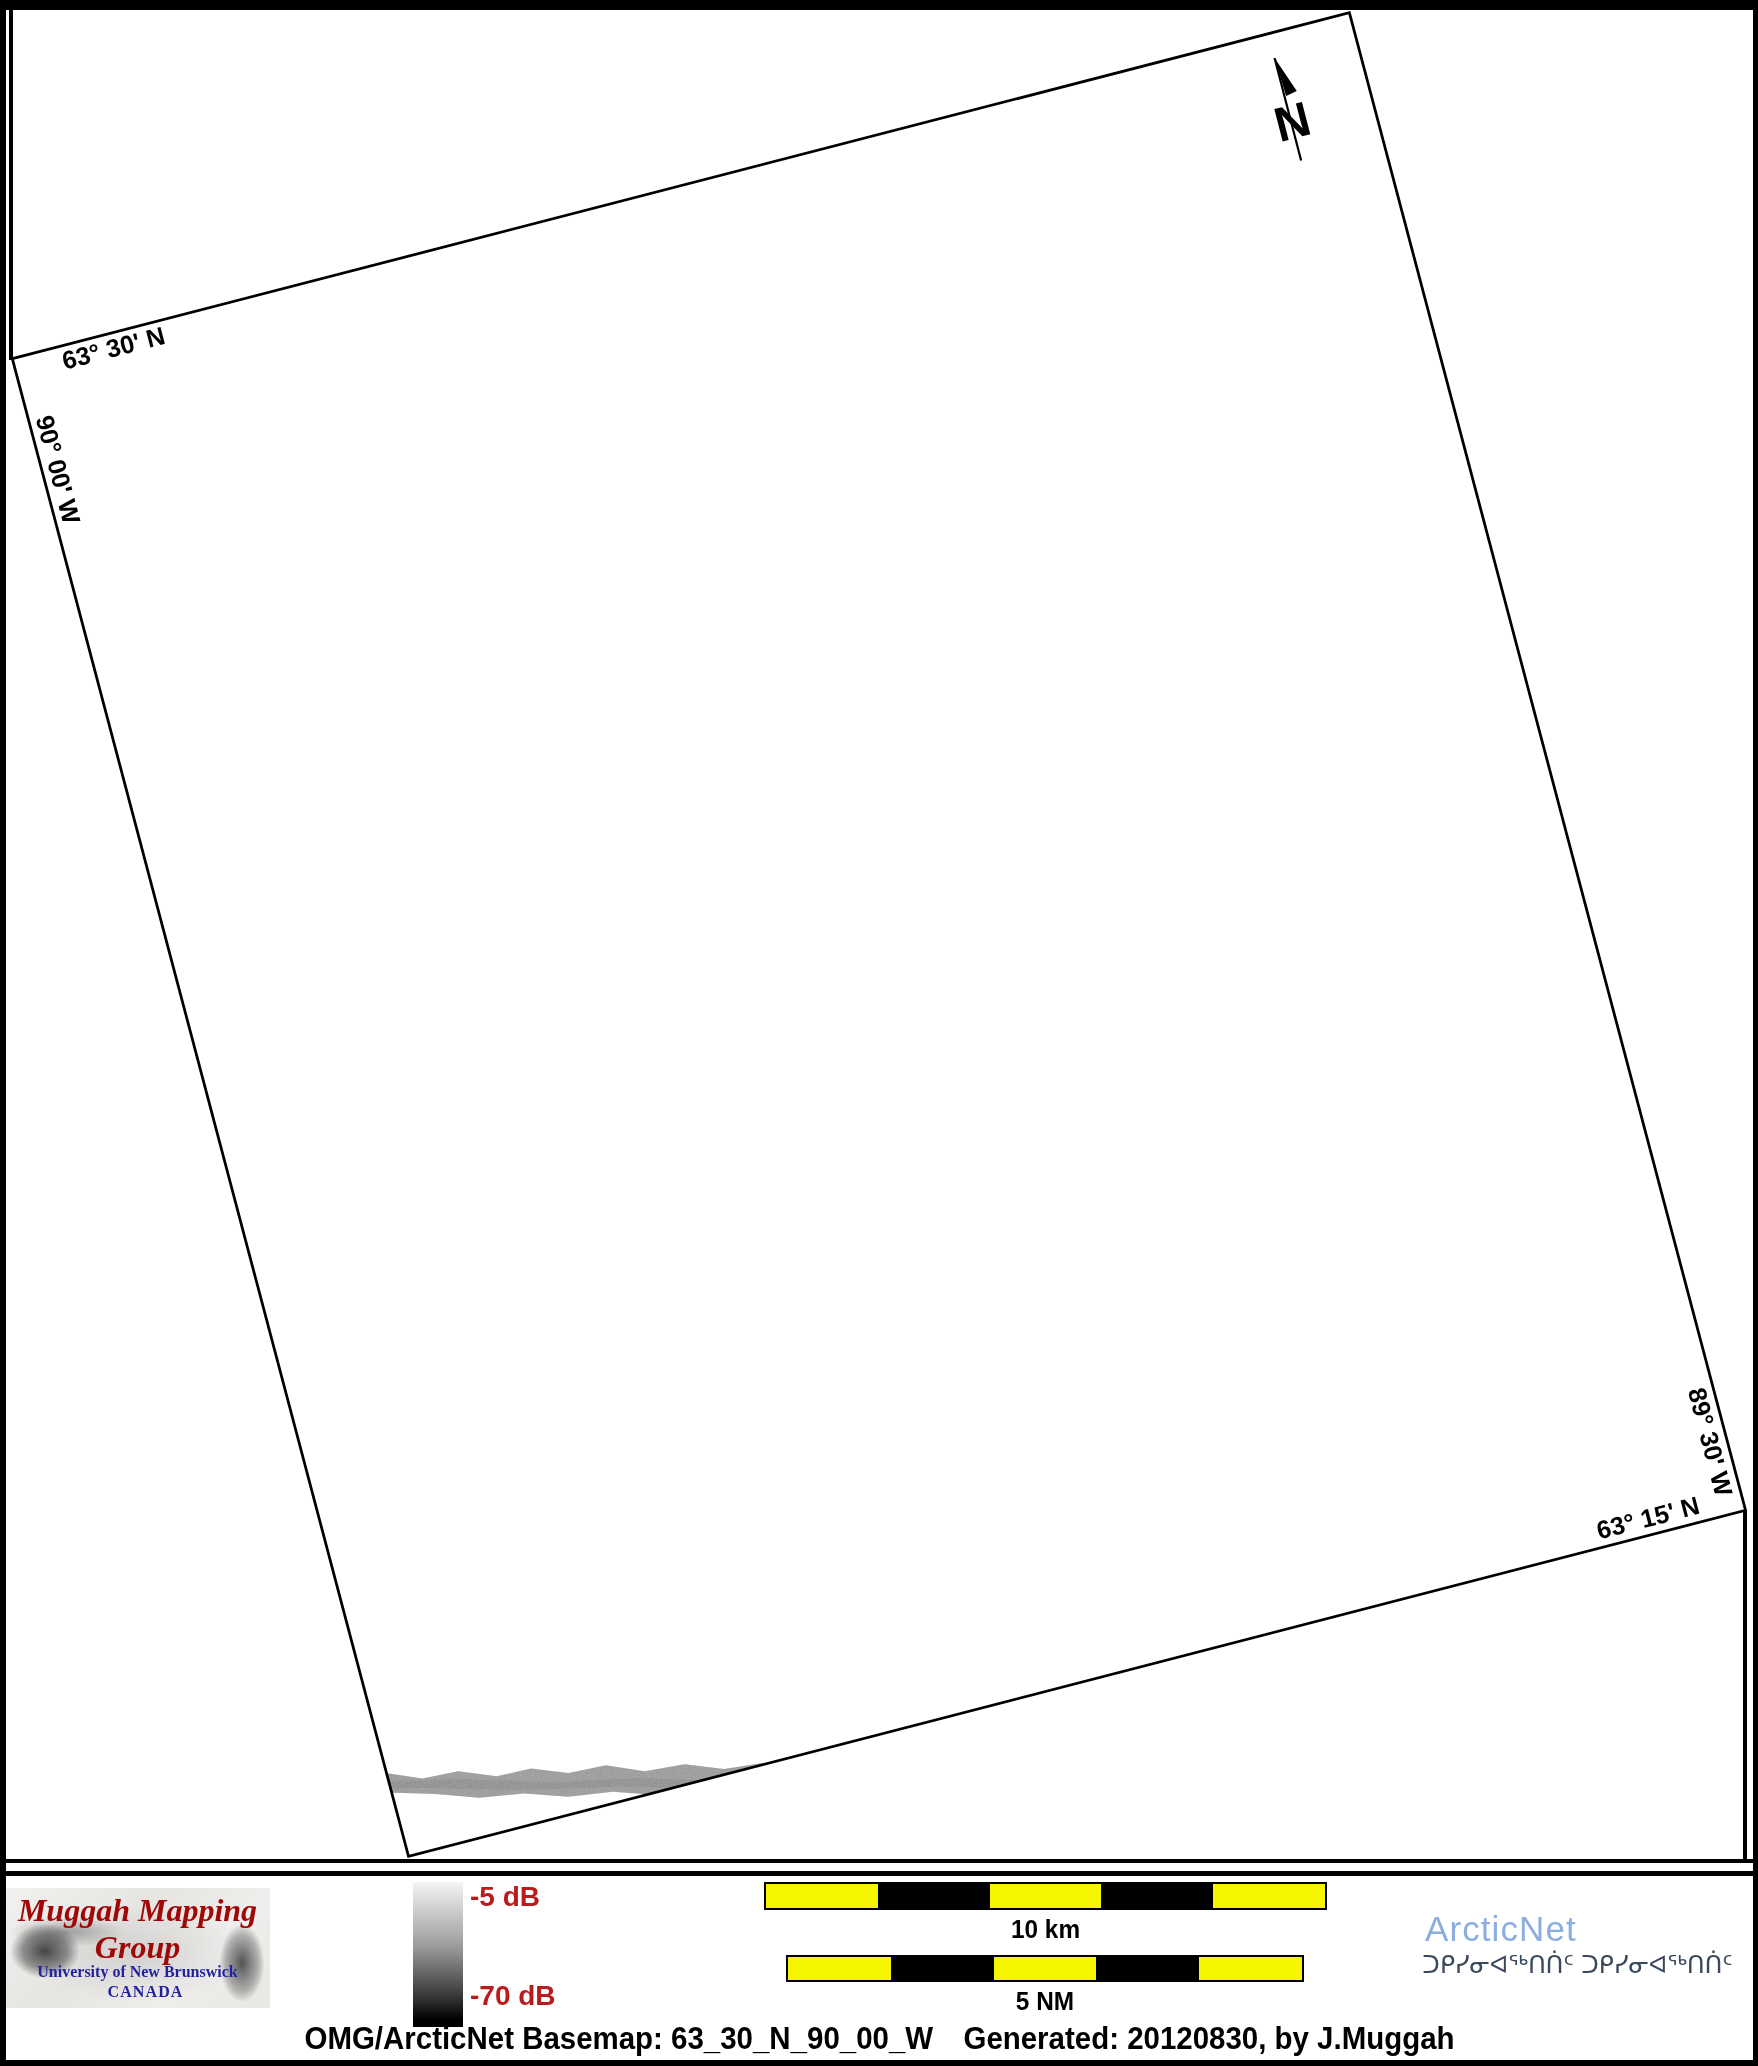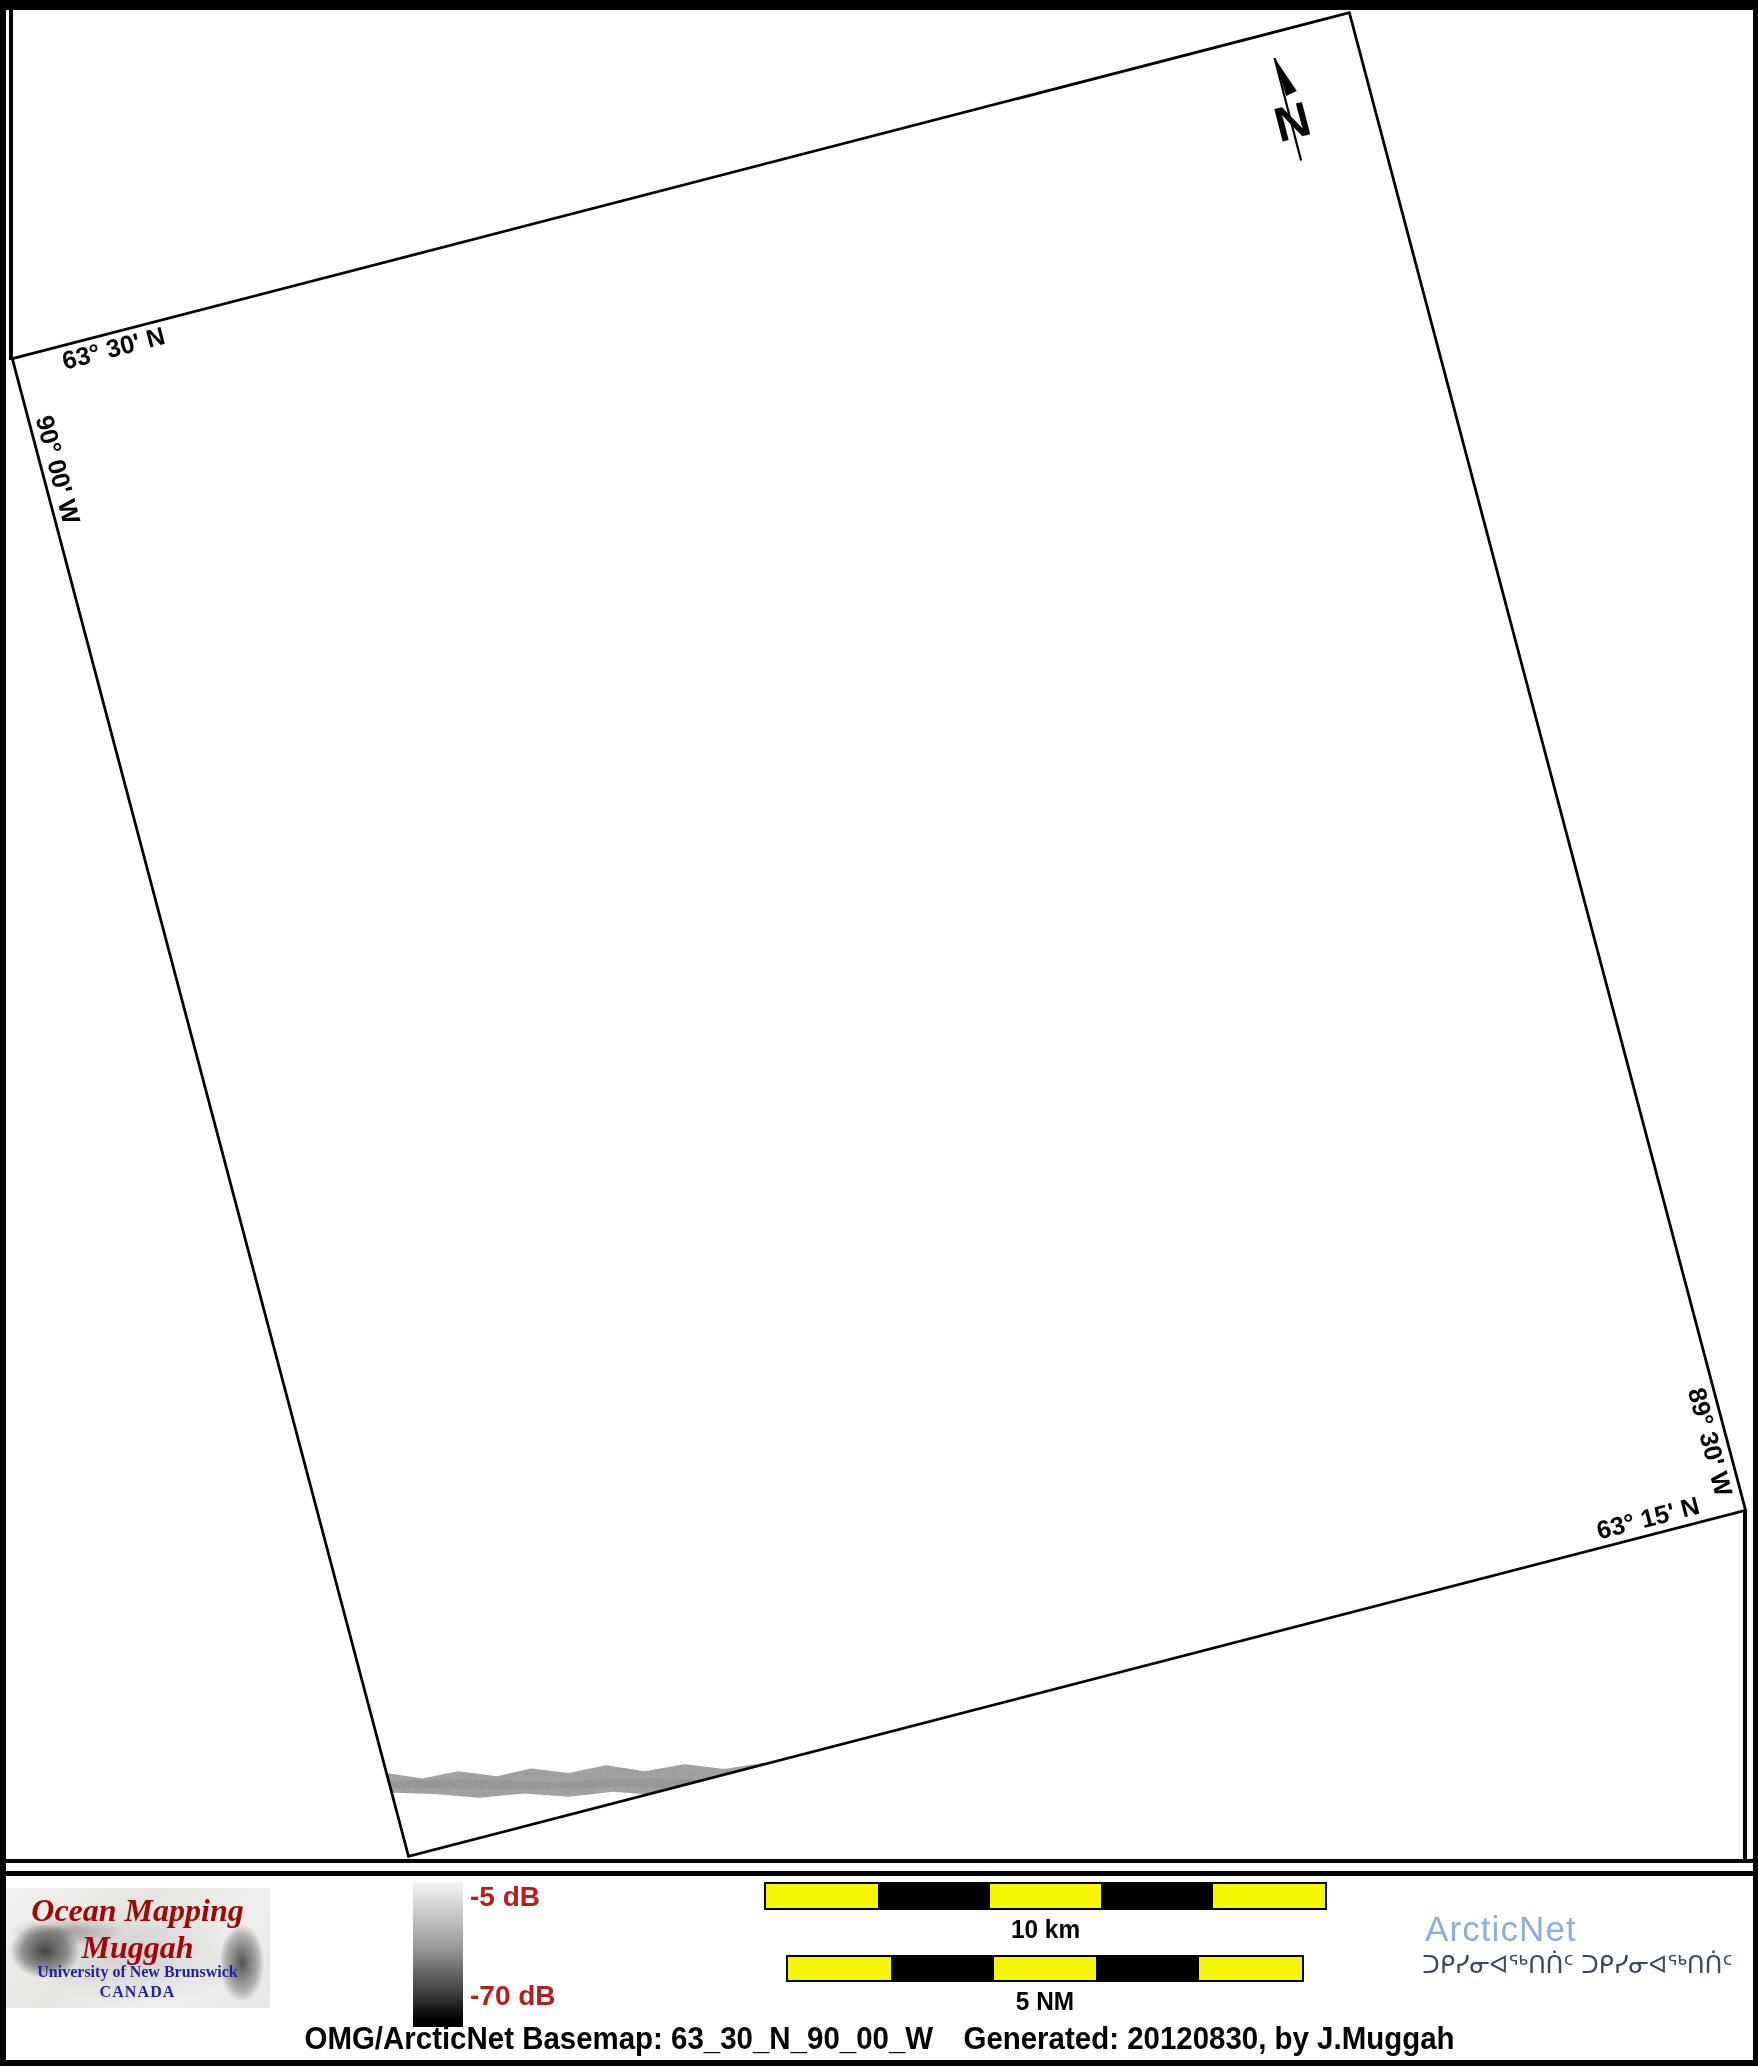--- a/index.html
+++ b/index.html
@@ -140,23 +140,23 @@
     <text class="frame-label" x="2898" y="2790" transform="rotate(-14.5 2898 2790)">63° 15' N</text>
   </svg>
 
   <div class="b border-top"></div>
   <div class="b neat-bottom"></div>
   <div class="b separator"></div>
   <div class="b neat-left"></div>
   <div class="b neat-right"></div>
 
   <div class="omg-logo">
-    <div class="omg-title" style="color: rgb(160, 8, 8);">Ocean Mapping Muggah</div>
+    <div class="omg-title" style="color: rgb(160, 8, 8);">Muggah Mapping Group</div>
     <div class="omg-unb" style="color: rgb(34, 34, 160);">University of New Brunswick</div>
-    <div class="omg-canada" style="color: rgb(34, 34, 160);">CANADA</div>
+    <div class="omg-canada" style="color: rgb(34, 34, 160); margin-left: 8px;">CANADA</div>
   </div>
 
   <div class="gradient-bar"></div>
   <div class="db-label db-top">-5 dB</div>
   <div class="db-label db-bottom">-70 dB</div>
 
   <div class="scalebar scalebar-km">
     <div class="seg"></div>
     <div class="seg"></div>
     <div class="seg"></div>

